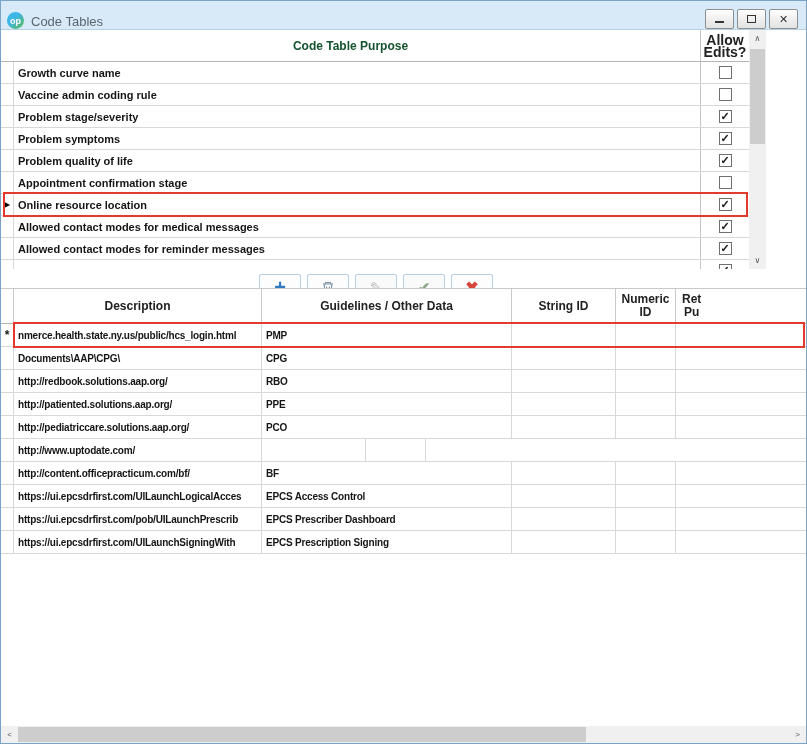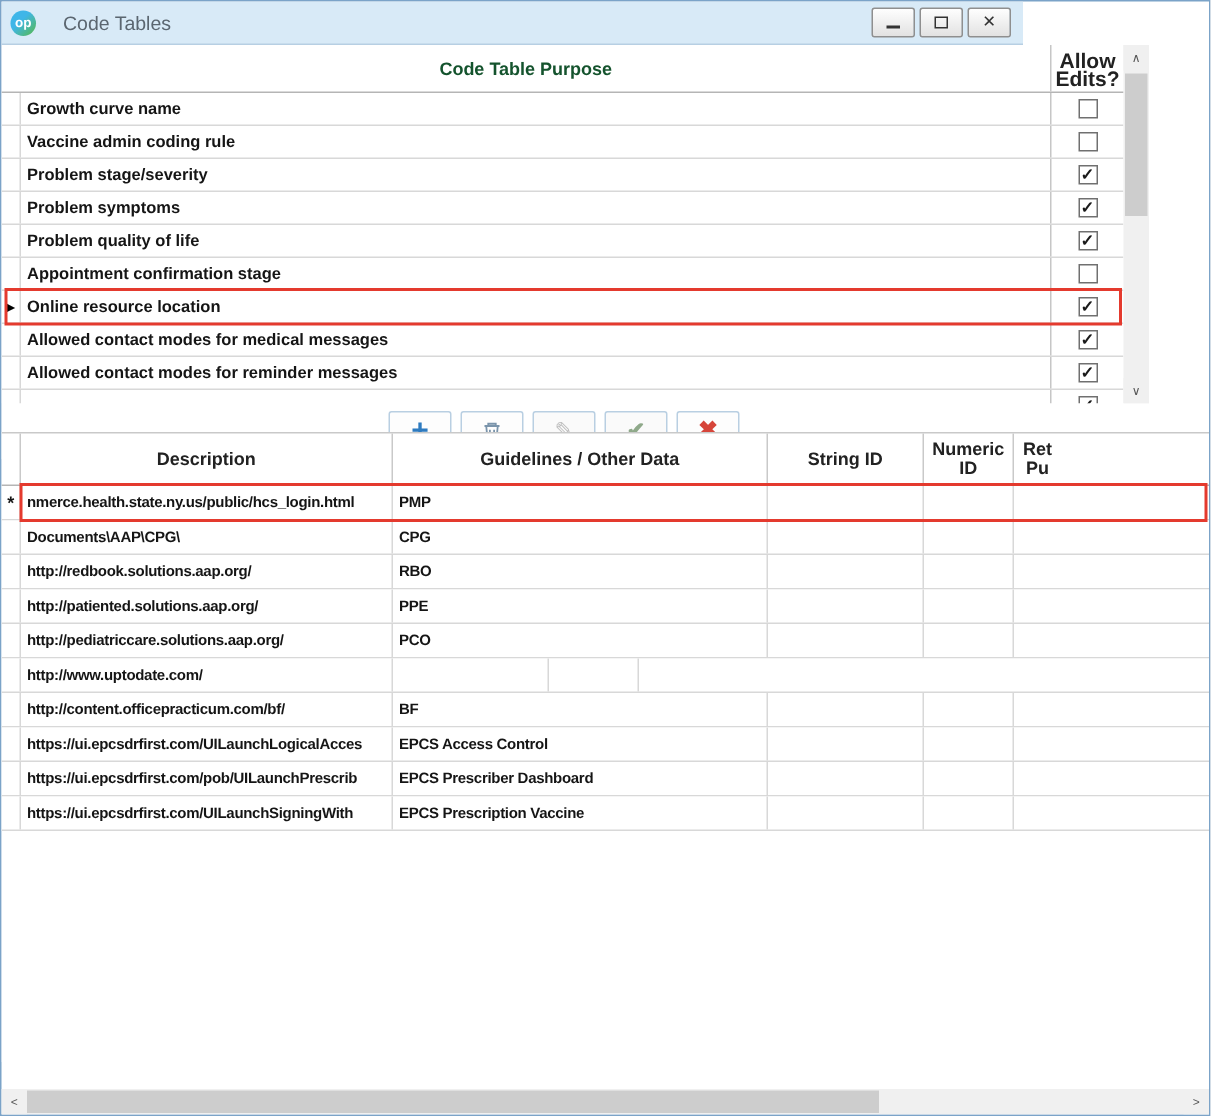--- a/index.html
+++ b/index.html
@@ -9,33 +9,33 @@
   .window {
     position: relative;
     width: 807px; height: 744px;
     background: #ffffff;
     border: 1px solid #7ba3c8;
     overflow: hidden;
   }
 
   
   .titlebar {
-    position: absolute; top:0; left:0; width:681px; height:29px;
+    position: absolute; top:0; left:0; width:805px; height:29px;
     background: #d8eaf7;
     border-bottom: 1px solid #b7cfe3;
-    display:flex; align-items:center; padding:0 6px;
+    display:flex; align-items:flex-end; padding:0 6px;
   }
   .logo {
     width:17px; height:17px; border-radius:50%;
     background: linear-gradient(135deg,#3fb6e8 40%,#58b947);
     color:#fff; font-size:9px; font-weight:bold;
     display:flex; align-items:center; justify-content:center;
     flex:0 0 auto;
   }
-  .title { margin-left:18px; font-size:13px; color:#5b6670; }
+  .title { margin-left:7px; font-size:13px; color:#5b6670; }
   .winbtns { margin-left:auto; display:flex; gap:3px; padding-right:2px; }
   .wbtn {
     width:29px; height:20px; border:1px solid #8f8f8f; border-radius:2px;
     background: linear-gradient(#fefefe,#e2e2e2);
     display:flex; align-items:center; justify-content:center; cursor:pointer;
   }
   .ic-min { width:9px; height:2px; background:#333; margin-top:6px; }
   .ic-max { width:9px; height:8px; border:1.5px solid #333; }
   .ic-close { font-size:11px; color:#333; line-height:1; }
 
@@ -348,21 +348,21 @@
     <div class="bc bc-marker"></div>
     <div class="bc bc-desc">https://ui.epcsdrfirst.com/pob/UILaunchPrescrib</div>
     <div class="bc bc-guid">EPCS Prescriber Dashboard</div>
     <div class="bc bc-sid"></div>
     <div class="bc bc-nid"></div>
     <div class="bc bc-ret"></div>
   </div>
         <div class="brow">
     <div class="bc bc-marker"></div>
     <div class="bc bc-desc">https://ui.epcsdrfirst.com/UILaunchSigningWith</div>
-    <div class="bc bc-guid">EPCS Prescription Vaccine</div>
+    <div class="bc bc-guid">EPCS Prescription Signing</div>
     <div class="bc bc-sid"></div>
     <div class="bc bc-nid"></div>
     <div class="bc bc-ret"></div>
   </div>
       </div>
   </div>
 
   <div class="hscroll">
     <div class="sbtn sb-left">&lt;</div>
     <div class="hthumb"></div>

